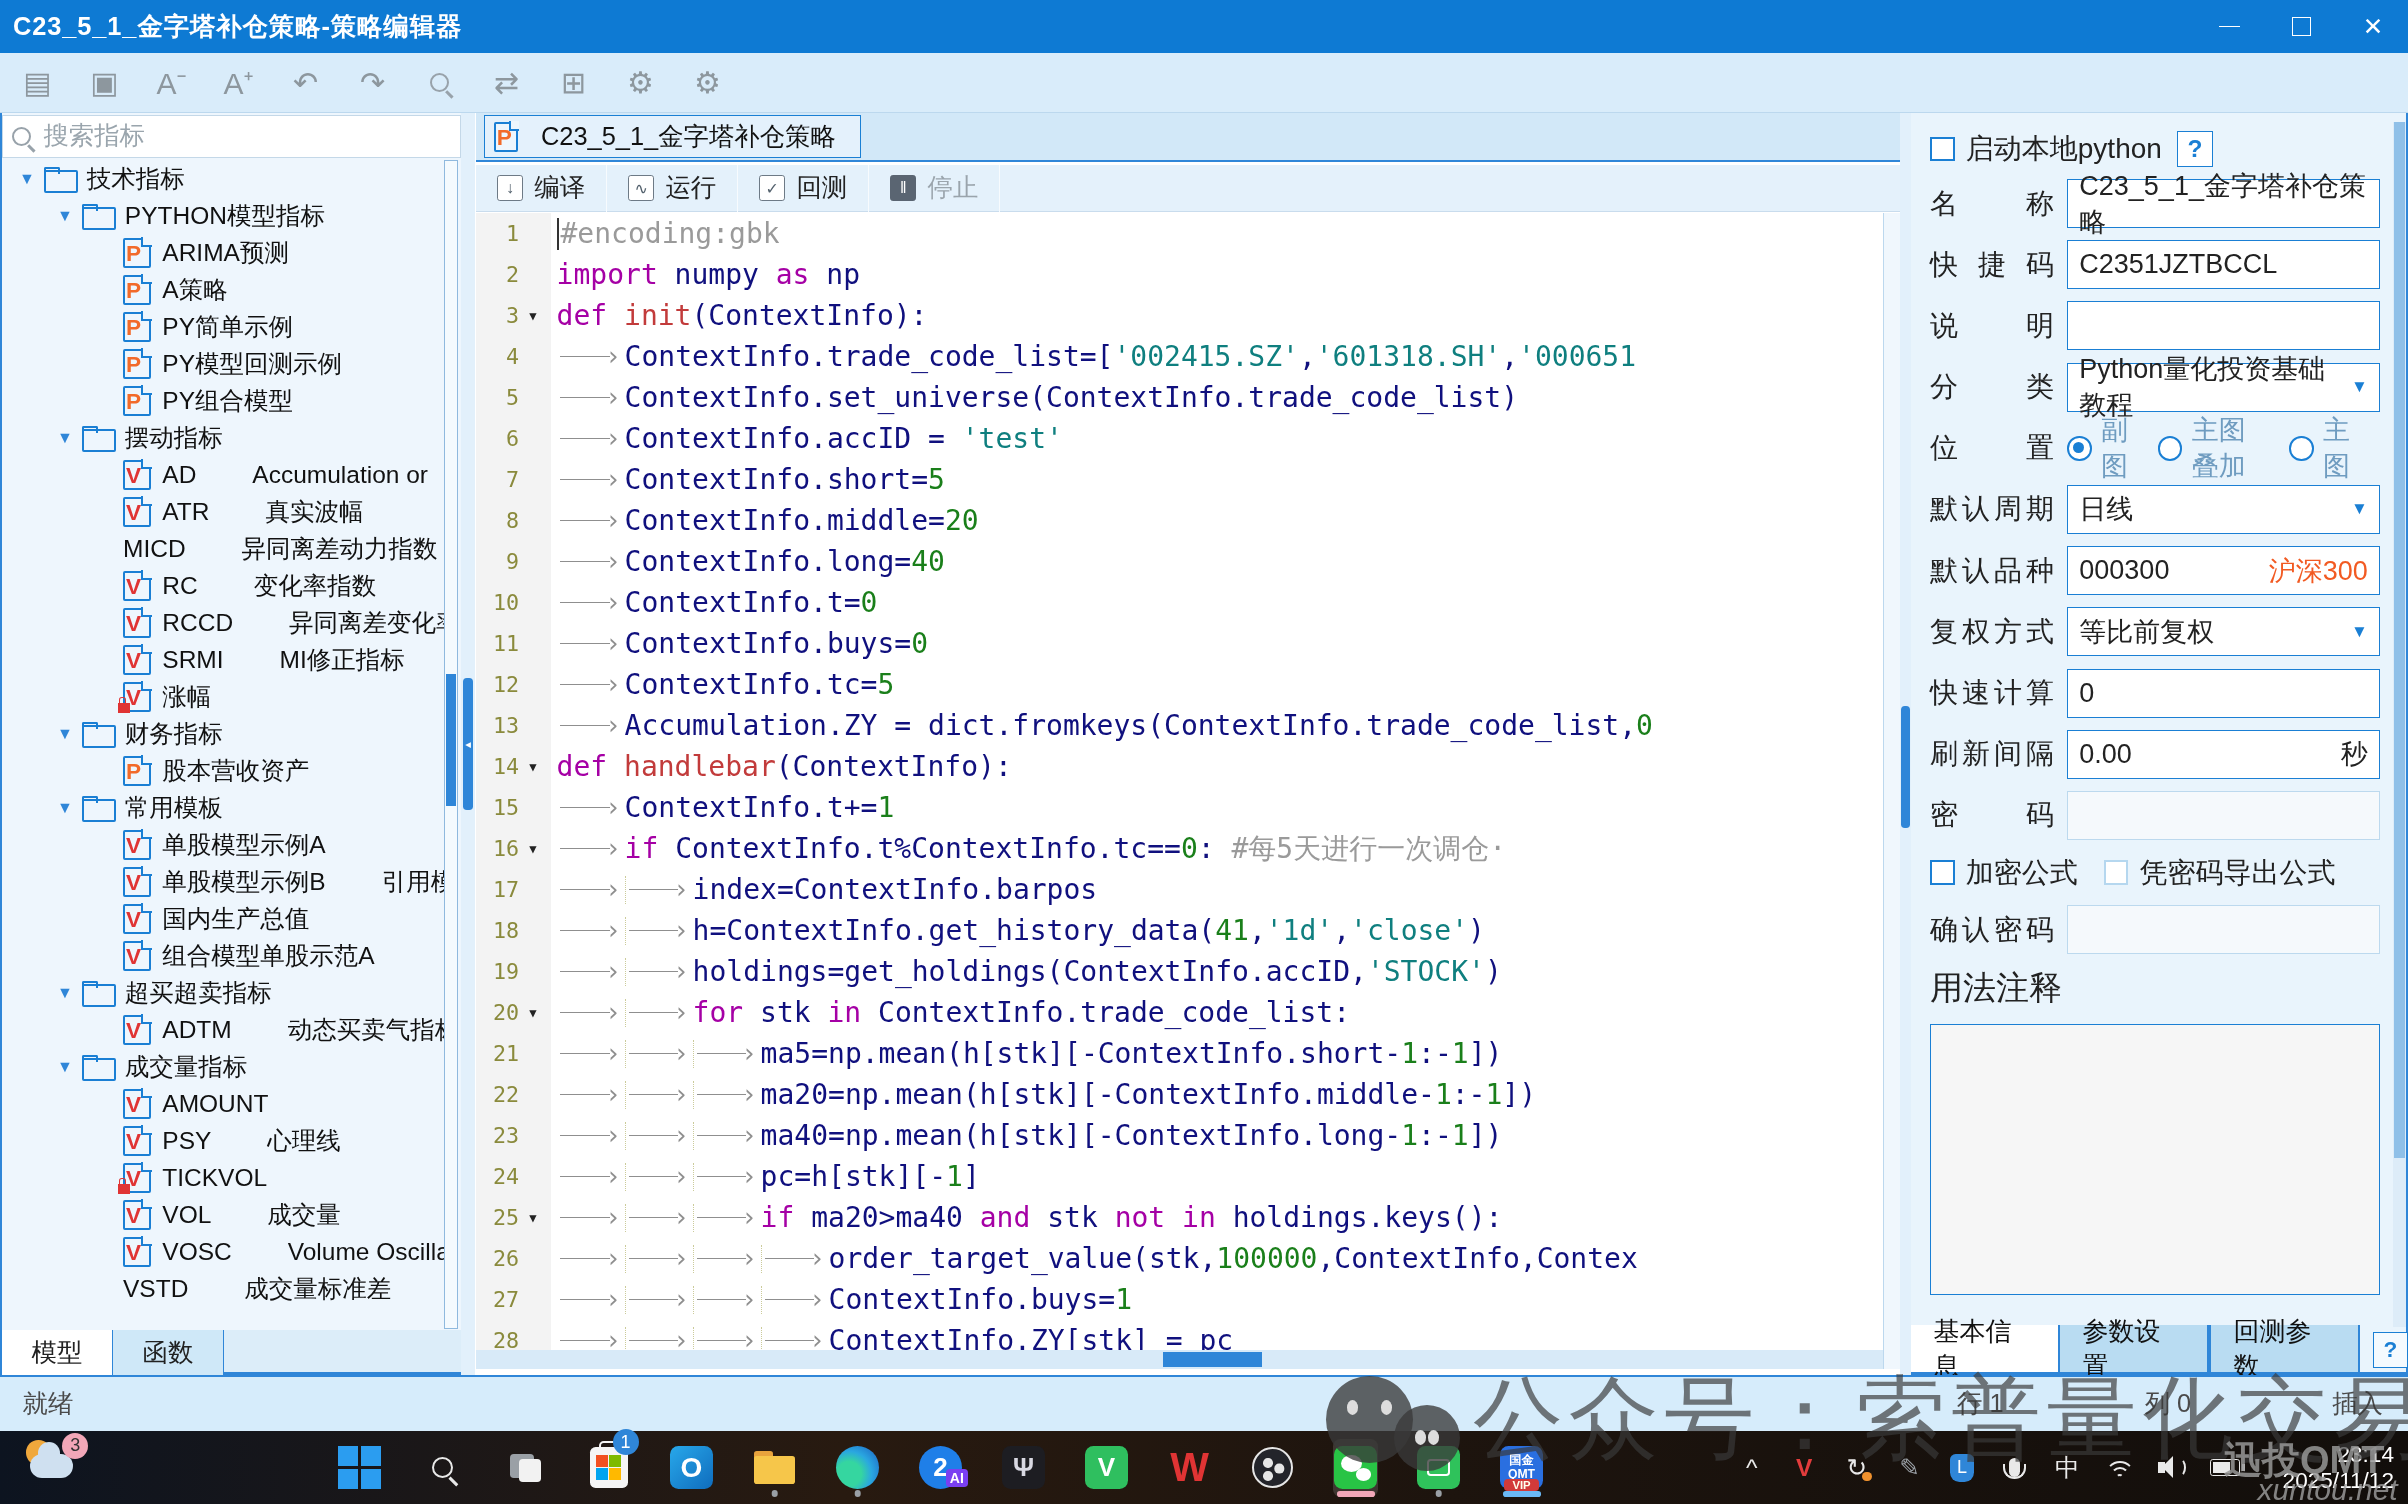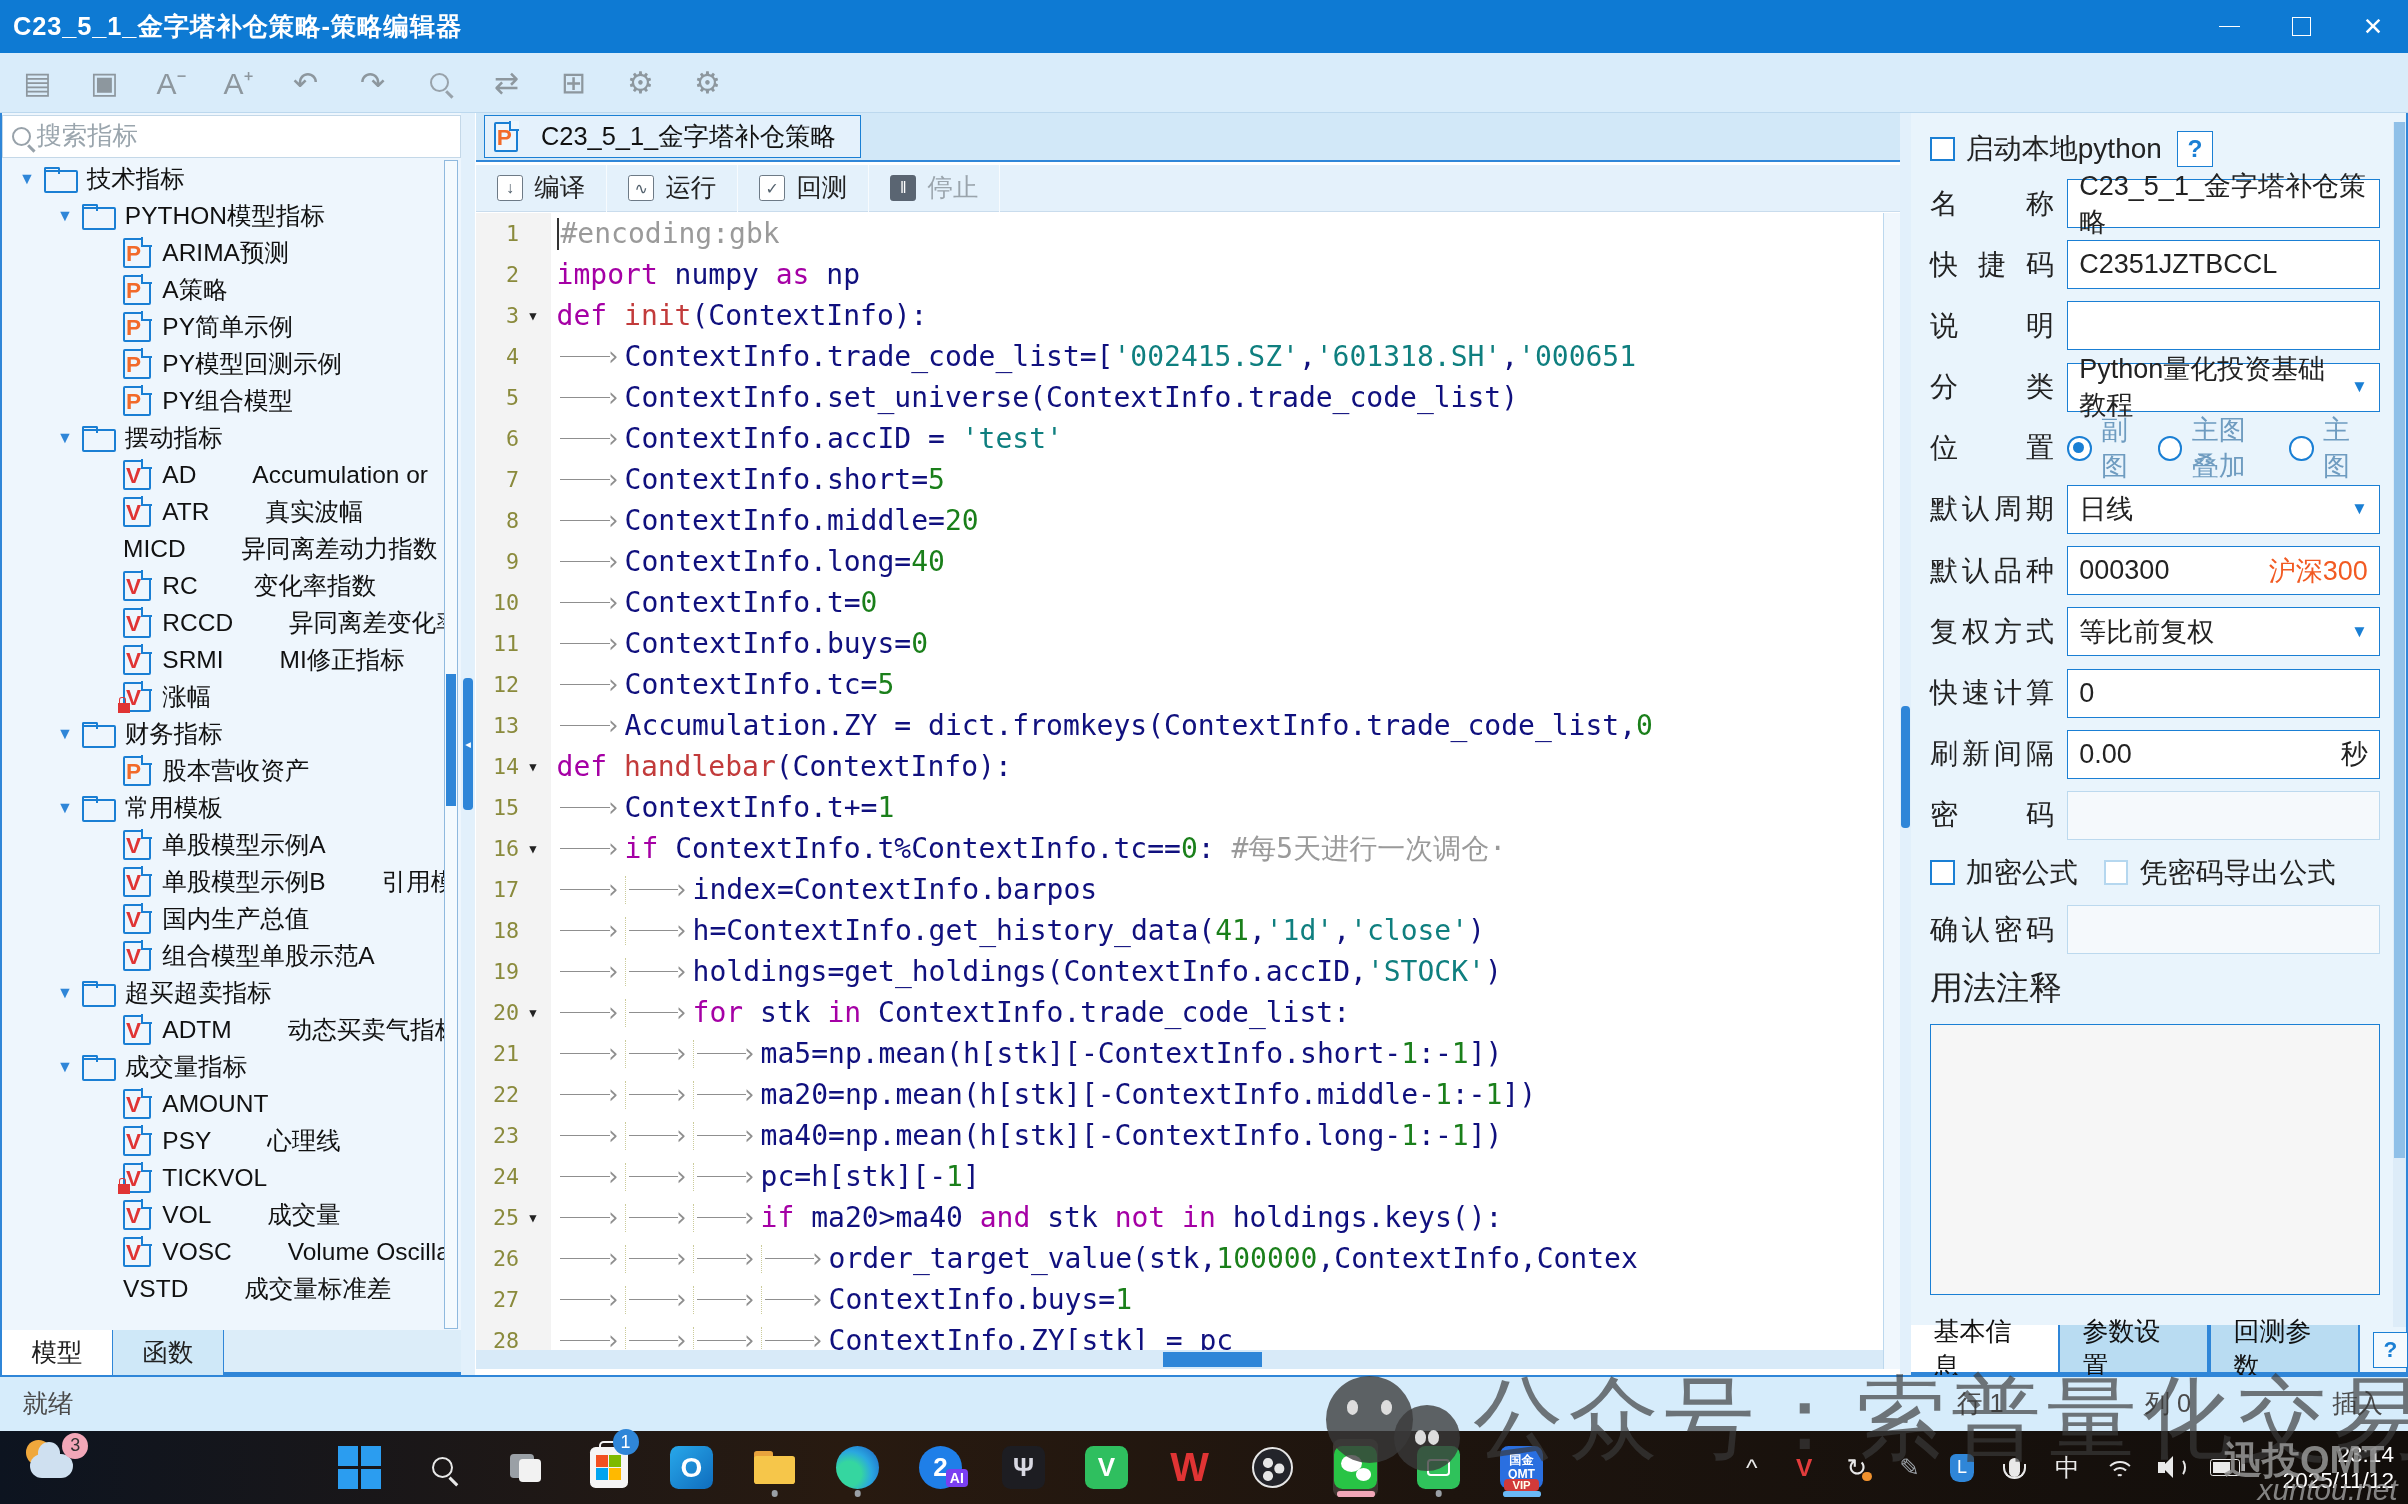--- a/index.html
+++ b/index.html
@@ -15,21 +15,21 @@
   .winbtn .mn { width:21px; height:1.9px; background:#fff; }
 
   
   #toolbar { position:absolute; left:0; top:53px; width:2409px; height:60px; background:#d9ecfa; border-bottom:0.9px solid #bcd8ee; display:flex; align-items:center; padding-left:17px; gap:26px; }
   .tbic { width:41px; height:41px; display:flex; align-items:center; justify-content:center; color:#8d979e; font-size:30px; }
   .mag { width:19px; height:19px; border:2.8px solid #98a2aa; border-radius:50%; position:relative; }
   .mag::after { content:""; position:absolute; width:2.8px; height:9.4px; background:#98a2aa; left:16px; top:15px; transform:rotate(-45deg); }
 
   
   #left { position:absolute; left:0; top:113px; width:461px; height:1262px; background:#eef6fd; border-left:2.8px solid #2f86d8; }
-  #search { position:absolute; left:0; top:1.9px; width:459px; height:43px; background:#fff; border:0.9px solid #c4d8e8; display:flex; align-items:center; padding-left:9.4px; gap:5px; }
+  #search { position:absolute; left:0; top:1.9px; width:459px; height:43px; background:#fff; border:0.9px solid #c4d8e8; display:flex; align-items:center; padding-left:9.4px; gap:12px; }
   #search .ph { color:#9aa5ad; font-size:25.4px; }
   #tree { position:absolute; left:0; top:47px; width:443px; height:1169px; overflow:hidden; }
   .trow { height:37px; display:flex; align-items:center; white-space:nowrap; overflow:hidden; font-size:24.5px; color:#111; position:relative; }
   .tarrow { color:#2f86d8; font-size:16px; width:24.5px; flex:0 0 24.5px; }
   .folder { flex:0 0 32px; width:32px; height:22.6px; position:relative; margin-right:11.3px; }
   .folder::before { content:""; position:absolute; left:0; top:2.8px; width:30px; height:19px; border:2.8px solid #1a7fd4; border-radius:1.9px; }
   .folder::after { content:""; position:absolute; left:0; top:0px; width:12.2px; height:4.7px; border:2.8px solid #1a7fd4; border-bottom:none; border-radius:1.9px 1.9px 0 0; }
   .doc { flex:0 0 28px; width:24.5px; height:30px; border:2.8px solid #1a7fd4; border-radius:1.9px; position:relative; margin-right:11.3px; background:#eef6fd; }
   .doc::before { content:""; position:absolute; right:-2.8px; top:-2.8px; width:8.5px; height:8.5px; background:#eef6fd; border-left:2.8px solid #1a7fd4; border-bottom:2.8px solid #1a7fd4; }
   .doc .lt { position:absolute; left:0.9px; top:3.8px; font-weight:bold; font-size:22.6px; line-height:21px; }

